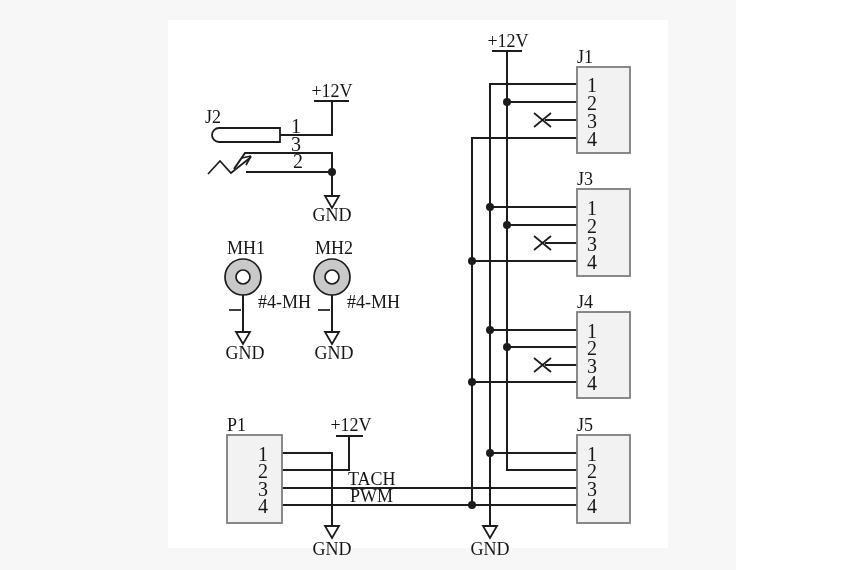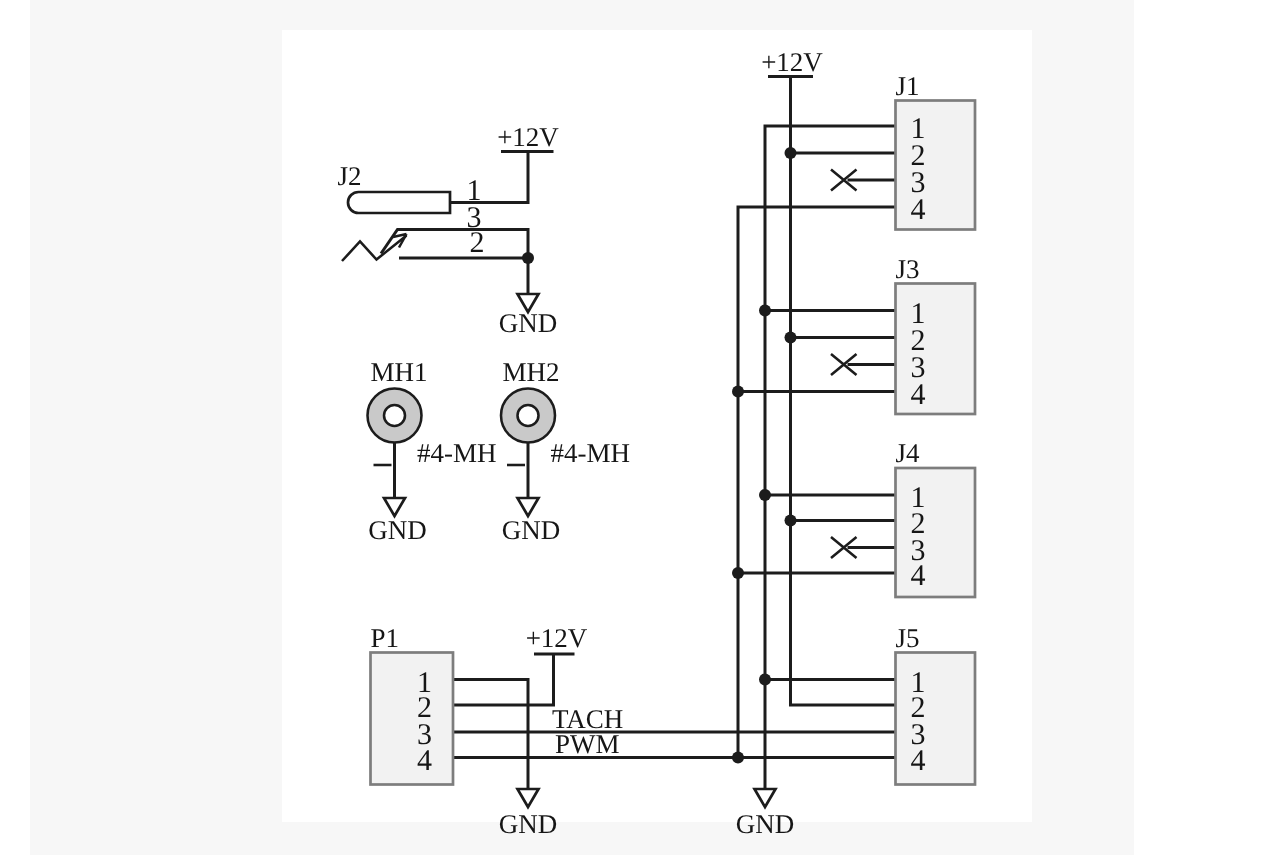--- a/index.html
+++ b/index.html
@@ -1,16 +1,16 @@
 <!DOCTYPE html>
 <html style="--wire: #1c1c1c; --box-fill: #f2f2f2; --box-stroke: #7d7d7d; --hole-fill: #c9c9c9; --bg: #f7f7f7; --paper: #ffffff; --text: #161616;"><head>
 <meta charset="utf-8">
 <style>
   html,body{margin:0;padding:0;background:#fff;}
-  .canvas{position:relative;width:736px;height:570px;overflow:hidden;margin-left:20px;}
+  .canvas{position:relative;width:736px;height:570px;overflow:hidden;}
   svg{display:block;}
   .bg{fill:var(--bg,#f7f7f7);}
   .paper{fill:var(--paper,#ffffff);}
   .wire{stroke:var(--wire,#1c1c1c);stroke-width:2;fill:none;}
   .thin{stroke-width:1.7;}
   .ncx{stroke:var(--wire,#1c1c1c);stroke-width:1.7;fill:none;}
   .box{fill:var(--box-fill,#f2f2f2);stroke:var(--box-stroke,#7d7d7d);stroke-width:1.8;}
   .jack-body{fill:#ffffff;stroke:var(--wire,#1c1c1c);stroke-width:1.8;}
   .gnd-arrow{fill:#ffffff;stroke:var(--wire,#1c1c1c);stroke-width:1.8;}
   .dot{fill:var(--wire,#1c1c1c);stroke:none;}

